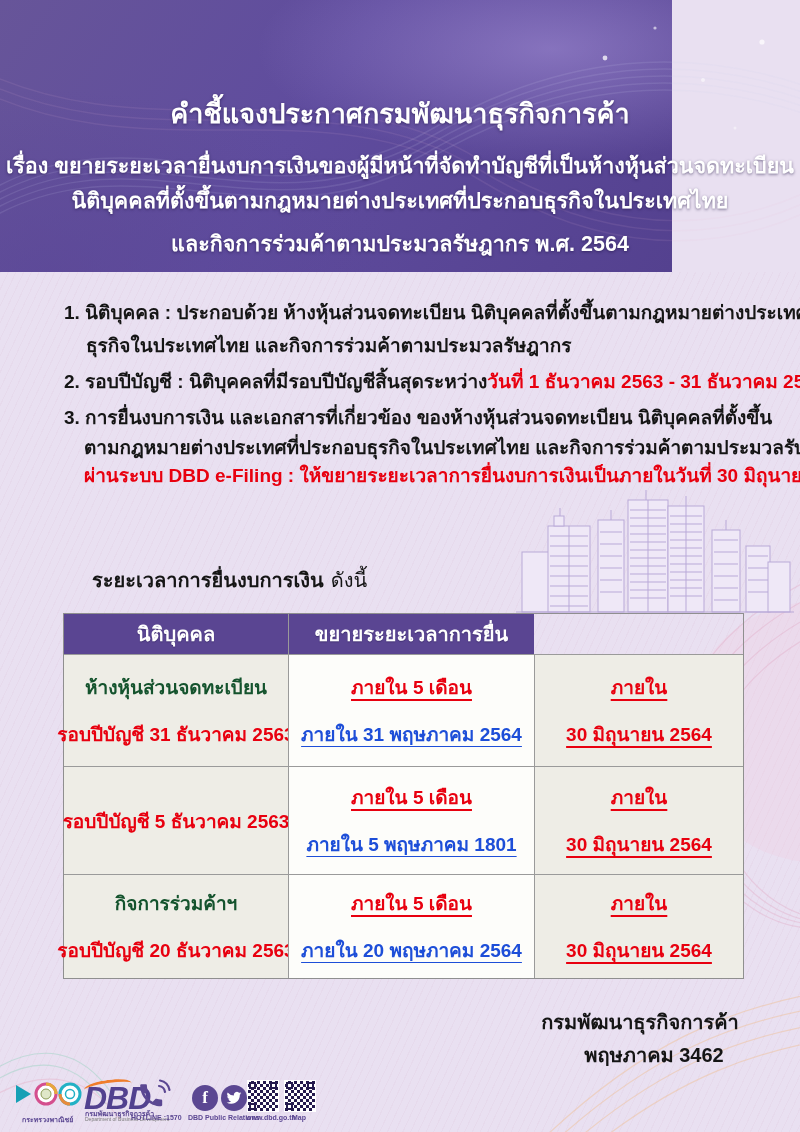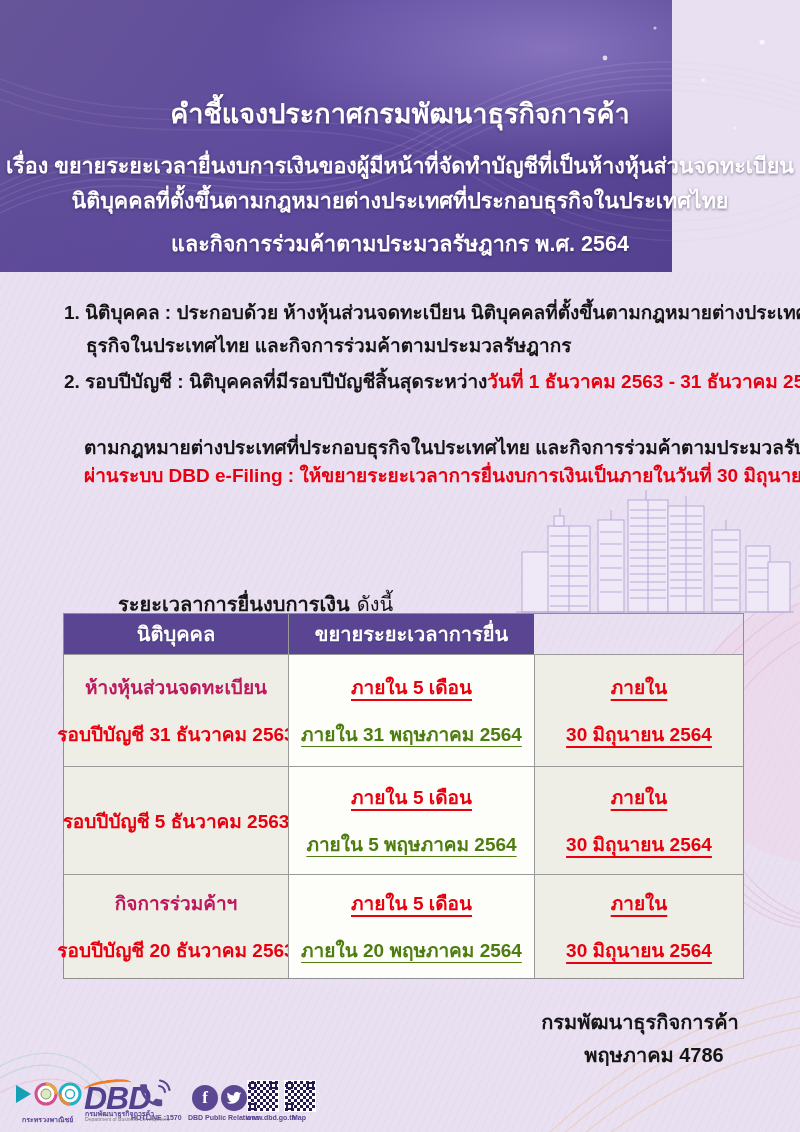--- a/index.html
+++ b/index.html
@@ -22,41 +22,41 @@
     background:repeating-linear-gradient(115deg, rgba(203,150,180,.08) 0 1px, transparent 1px 7px);}
   .bottom-deco{position:absolute;left:0;top:272px;}
   
   .pt{position:absolute;color:#151515;font-size:19px;font-weight:600;white-space:nowrap;}
   .red{color:#e8000f;}
   
   .badge{position:absolute;left:348px;top:502px;width:91px;height:41px;
     background:#f6941f;border:1px solid #db7d10;display:flex;align-items:center;justify-content:center;
     font-size:20px;font-weight:bold;color:#231300;}
   
-  .caption{position:absolute;left:118px;top:564px;font-size:20px;color:#151515;white-space:nowrap;margin-top:24px;}
+  .caption{position:absolute;left:92px;top:564px;font-size:20px;color:#151515;white-space:nowrap;}
   .caption .lead{font-weight:bold;} .caption .tail{font-weight:500;margin-left:7px;}
   
   .buildings{position:absolute;left:516px;top:490px;}
   
   .ftable{position:absolute;left:63px;top:613px;width:681px;border:1px solid #8f8f8f;box-sizing:border-box;}
   .trow{display:grid;grid-template-columns:224px 246px 209px;}
   .cell{box-sizing:border-box;border-left:1px solid #9a9a9a;display:flex;flex-direction:column;
     align-items:center;justify-content:center;gap:17px;white-space:nowrap;}
   .cell:first-child{border-left:none;}
   .trow.r .cell{border-top:1px solid #9a9a9a;}
   .thead .cell{height:40px;background:#5a4592;color:#fff;font-size:20px;font-weight:bold;
     text-shadow:0 1px 1px rgba(30,20,70,.4);}
   .r1 .cell{height:112px;} .r2 .cell{height:108px;} .r3 .cell{height:104px;}
   .c-entity,.c-ext{background:#eeede6;} .c-due{background:#fdfdfa;}
   .cellline{font-size:19px;font-weight:bold;}
-  .entity-name{color:#be185d;text-align:right;}
+  .entity-name{color:#14532d;text-align:right;}
   .entity-fiscal{color:#e8000f;}
   .u{text-decoration:underline;text-underline-offset:5px;text-decoration-thickness:1.5px;text-align:center;}
   .due-rule,.ext-rule,.ext-date{color:#e8000f;}
-  .due-date{color:#4d7c0f;text-decoration:underline;}
+  .due-date{color:#1d4ed8;text-decoration:underline;}
   
   .signature{position:absolute;left:520px;top:1006px;width:240px;text-align:center;
     font-size:20px;font-weight:600;color:#151515;line-height:33px;}
   .sig-date{padding-left:28px;}
   
   .footer{position:absolute;left:0;top:1072px;width:800px;height:60px;}
   .f-label{position:absolute;font-size:7px;font-weight:bold;color:#5b4792;white-space:nowrap;}
   .moc-logo{position:absolute;left:14px;top:6px;}
   .dbd-wordmark{position:absolute;left:84px;top:8px;font-size:32px;font-weight:900;font-style:italic;
     color:#52418f;letter-spacing:-1px;}
@@ -131,20 +131,21 @@
       <path d="M-10,812 C38,780 78,790 106,832"></path>
     </g>
     <g stroke="#e5a9c4" stroke-opacity="0.4" fill="none" stroke-width="1.2">
       <path d="M-10,826 C44,794 90,804 120,848"></path>
     </g>
   </svg>
 
   <div class="pt" style="left:64px;top:297px;">1. นิติบุคคล : ประกอบด้วย ห้างหุ้นส่วนจดทะเบียน นิติบุคคลที่ตั้งขึ้นตามกฎหมายต่างประเทศที่ประกอบ</div>
   <div class="pt" style="left:86px;top:330px;">ธุรกิจในประเทศไทย และกิจการร่วมค้าตามประมวลรัษฎากร</div>
   <div class="pt" style="left:64px;top:366px;"><span>2. รอบปีบัญชี : นิติบุคคลที่มีรอบปีบัญชีสิ้นสุดระหว่าง</span><span class="red">วันที่ 1 ธันวาคม 2563 - 31 ธันวาคม 2563</span></div>
+  <div class="pt" style="left:64px;top:402px;">3. การยื่นงบการเงิน และเอกสารที่เกี่ยวข้อง ของห้างหุ้นส่วนจดทะเบียน นิติบุคคลที่ตั้งขึ้น</div>
   <div class="pt" style="left:84px;top:432px;">ตามกฎหมายต่างประเทศที่ประกอบธุรกิจในประเทศไทย และกิจการร่วมค้าตามประมวลรัษฎากร</div>
   <div class="pt red" style="left:84px;top:460px;">ผ่านระบบ DBD e-Filing : ให้ขยายระยะเวลาการยื่นงบการเงินเป็นภายในวันที่ 30 มิถุนายน 2564</div>
 
 
   <svg class="buildings" width="278" height="123" viewBox="0 0 278 123">
     <g stroke="#b9a9d8" stroke-width="1" fill="#efe8f7">
       <rect x="6" y="62" width="36" height="60"></rect>
       <rect x="230" y="56" width="24" height="66"></rect>
       <rect x="252" y="72" width="22" height="50"></rect>
       <rect x="32" y="36" width="42" height="86"></rect>
@@ -191,21 +192,21 @@
         <div class="cellline ext-date u">30 มิถุนายน 2564</div>
       </div>
     </div>
 
     <div class="trow r r2">
       <div class="cell c-entity">
         <div class="cellline entity-fiscal">รอบปีบัญชี 5 ธันวาคม 2563</div>
       </div>
       <div class="cell c-due">
         <div class="cellline due-rule u">ภายใน 5 เดือน</div>
-        <div class="cellline due-date u">ภายใน 5 พฤษภาคม 2564</div>
+        <div class="cellline due-date u">ภายใน 5 พฤษภาคม 1801</div>
       </div>
       <div class="cell c-ext">
         <div class="cellline ext-rule u">ภายใน</div>
         <div class="cellline ext-date u">30 มิถุนายน 2564</div>
       </div>
     </div>
 
     <div class="trow r r3">
       <div class="cell c-entity">
         <div class="cellline entity-name">กิจการร่วมค้าฯ</div>
@@ -217,21 +218,21 @@
       </div>
       <div class="cell c-ext">
         <div class="cellline ext-rule u">ภายใน</div>
         <div class="cellline ext-date u">30 มิถุนายน 2564</div>
       </div>
     </div>
   </div>
 
   <div class="signature">
     <div>กรมพัฒนาธุรกิจการค้า</div>
-    <div class="sig-date">พฤษภาคม 4786</div>
+    <div class="sig-date">พฤษภาคม 3462</div>
   </div>
 
   <div class="footer">
     <svg class="moc-logo" width="72" height="32" viewBox="0 0 72 32">
       <polygon points="2,7 17,16 2,25" fill="#16a0b5"></polygon>
       <circle cx="32" cy="16" r="10" fill="#ffffff" stroke="#d44f8e" stroke-width="3"></circle>
       <path d="M32 6 a10 10 0 0 1 10 10" stroke="#e5a93c" stroke-width="3" fill="none"></path>
       <circle cx="32" cy="16" r="5" fill="#dfe7c8" stroke="#8a9a55" stroke-width="1"></circle>
       <circle cx="56" cy="16" r="10" fill="#ffffff" stroke="#22b1c5" stroke-width="3"></circle>
       <path d="M56 26 a10 10 0 0 1 -10 -10" stroke="#e88b3c" stroke-width="3" fill="none"></path>

